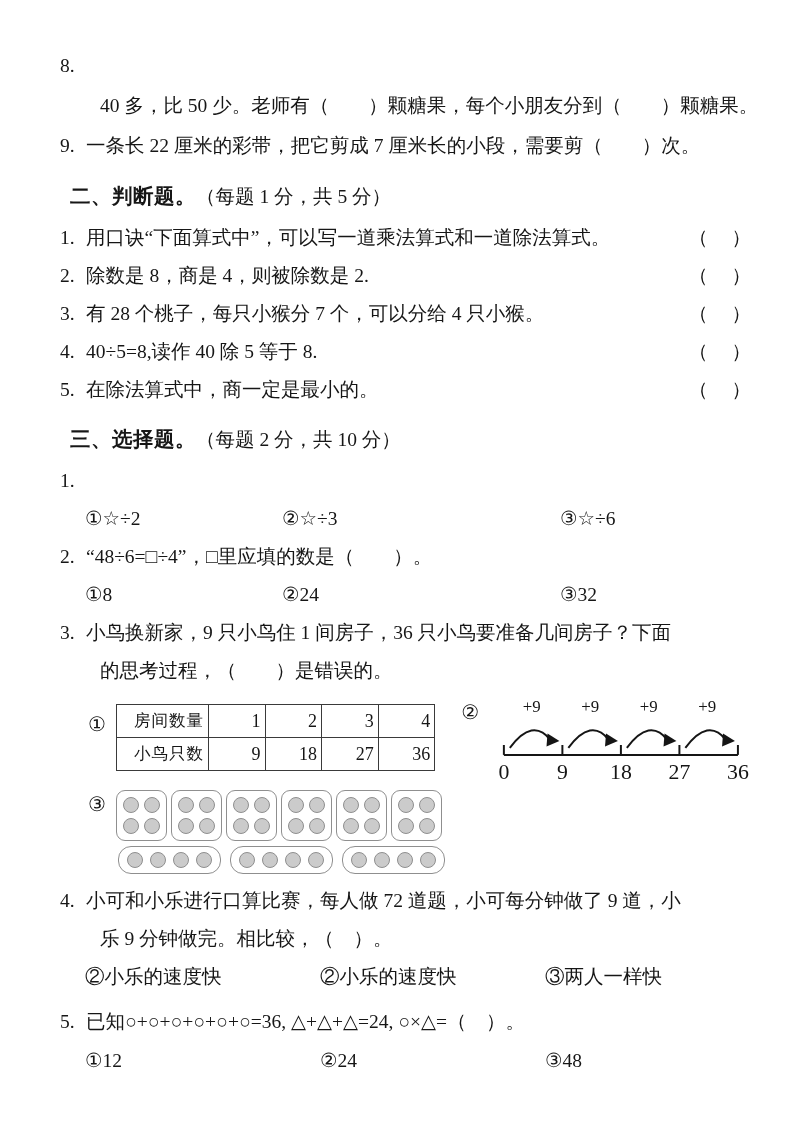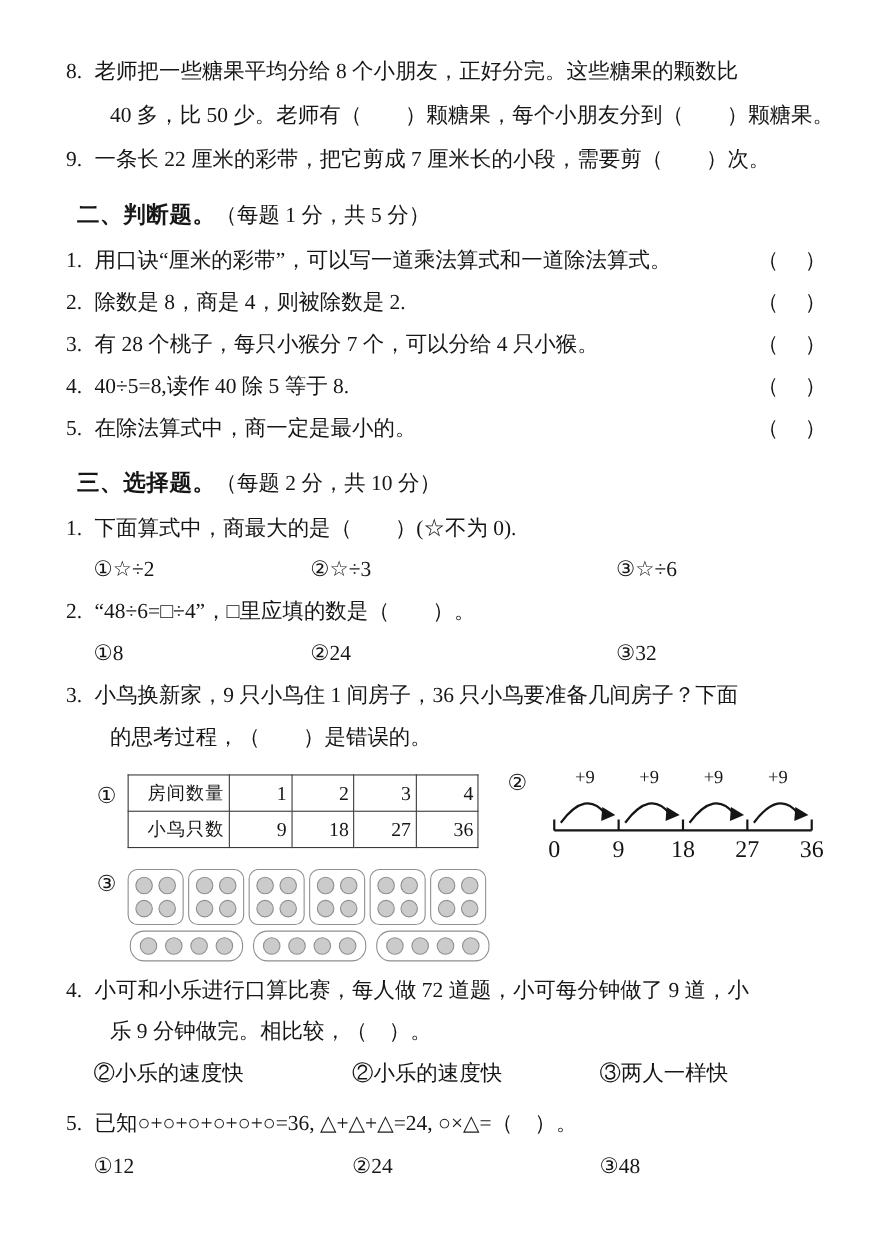--- a/index.html
+++ b/index.html
@@ -55,36 +55,35 @@
   }
   .mt6{margin-top:6px;}
 </style>
 </head>
 <body>
 
 <div class="page">
 
   <div class="row qline">
     <span class="qnum">8.</span>
-    <span>老师把一些糖果平均分给 8 个小朋友，正好分完。这些糖果的颗数比</span>
   </div>
   <div class="row qline qcont">40 多，比 50 少。老师有（　　）颗糖果，每个小朋友分到（　　）颗糖果。</div>
 
   <div class="row qline">
     <span class="qnum">9.</span>
     <span>一条长 22 厘米的彩带，把它剪成 7 厘米长的小段，需要剪（　　）次。</span>
   </div>
 
   <div class="row sec">
     <span class="sec-title">二、判断题。</span><span class="sec-note">（每题 1 分，共 5 分）</span>
   </div>
 
   <div class="row jrow">
     <span class="qnum">1.</span>
-    <span class="jtext">用口诀“厘米的彩带”，可以写一道乘法算式和一道除法算式。</span>
+    <span class="jtext">用口诀“下面算式中”，可以写一道乘法算式和一道除法算式。</span>
     <span class="jparen">（　）</span>
   </div>
   <div class="row jrow">
     <span class="qnum">2.</span>
     <span class="jtext">除数是 8，商是 4，则被除数是 2.</span>
     <span class="jparen">（　）</span>
   </div>
   <div class="row jrow">
     <span class="qnum">3.</span>
     <span class="jtext">有 28 个桃子，每只小猴分 7 个，可以分给 4 只小猴。</span>
@@ -100,21 +99,20 @@
     <span class="jtext">在除法算式中，商一定是最小的。</span>
     <span class="jparen">（　）</span>
   </div>
 
   <div class="row sec">
     <span class="sec-title">三、选择题。</span><span class="sec-note">（每题 2 分，共 10 分）</span>
   </div>
 
   <div class="row qline qline38">
     <span class="qnum">1.</span>
-    <span>下面算式中，商最大的是（　　）(☆不为 0).</span>
   </div>
   <div class="row optrow cols-a">
     <span>①☆÷2</span>
     <span>②☆÷3</span>
     <span>③☆÷6</span>
   </div>
 
   <div class="row qline qline38">
     <span class="qnum">2.</span>
     <span>“48÷6=□÷4”，□里应填的数是（　　）。</span>

